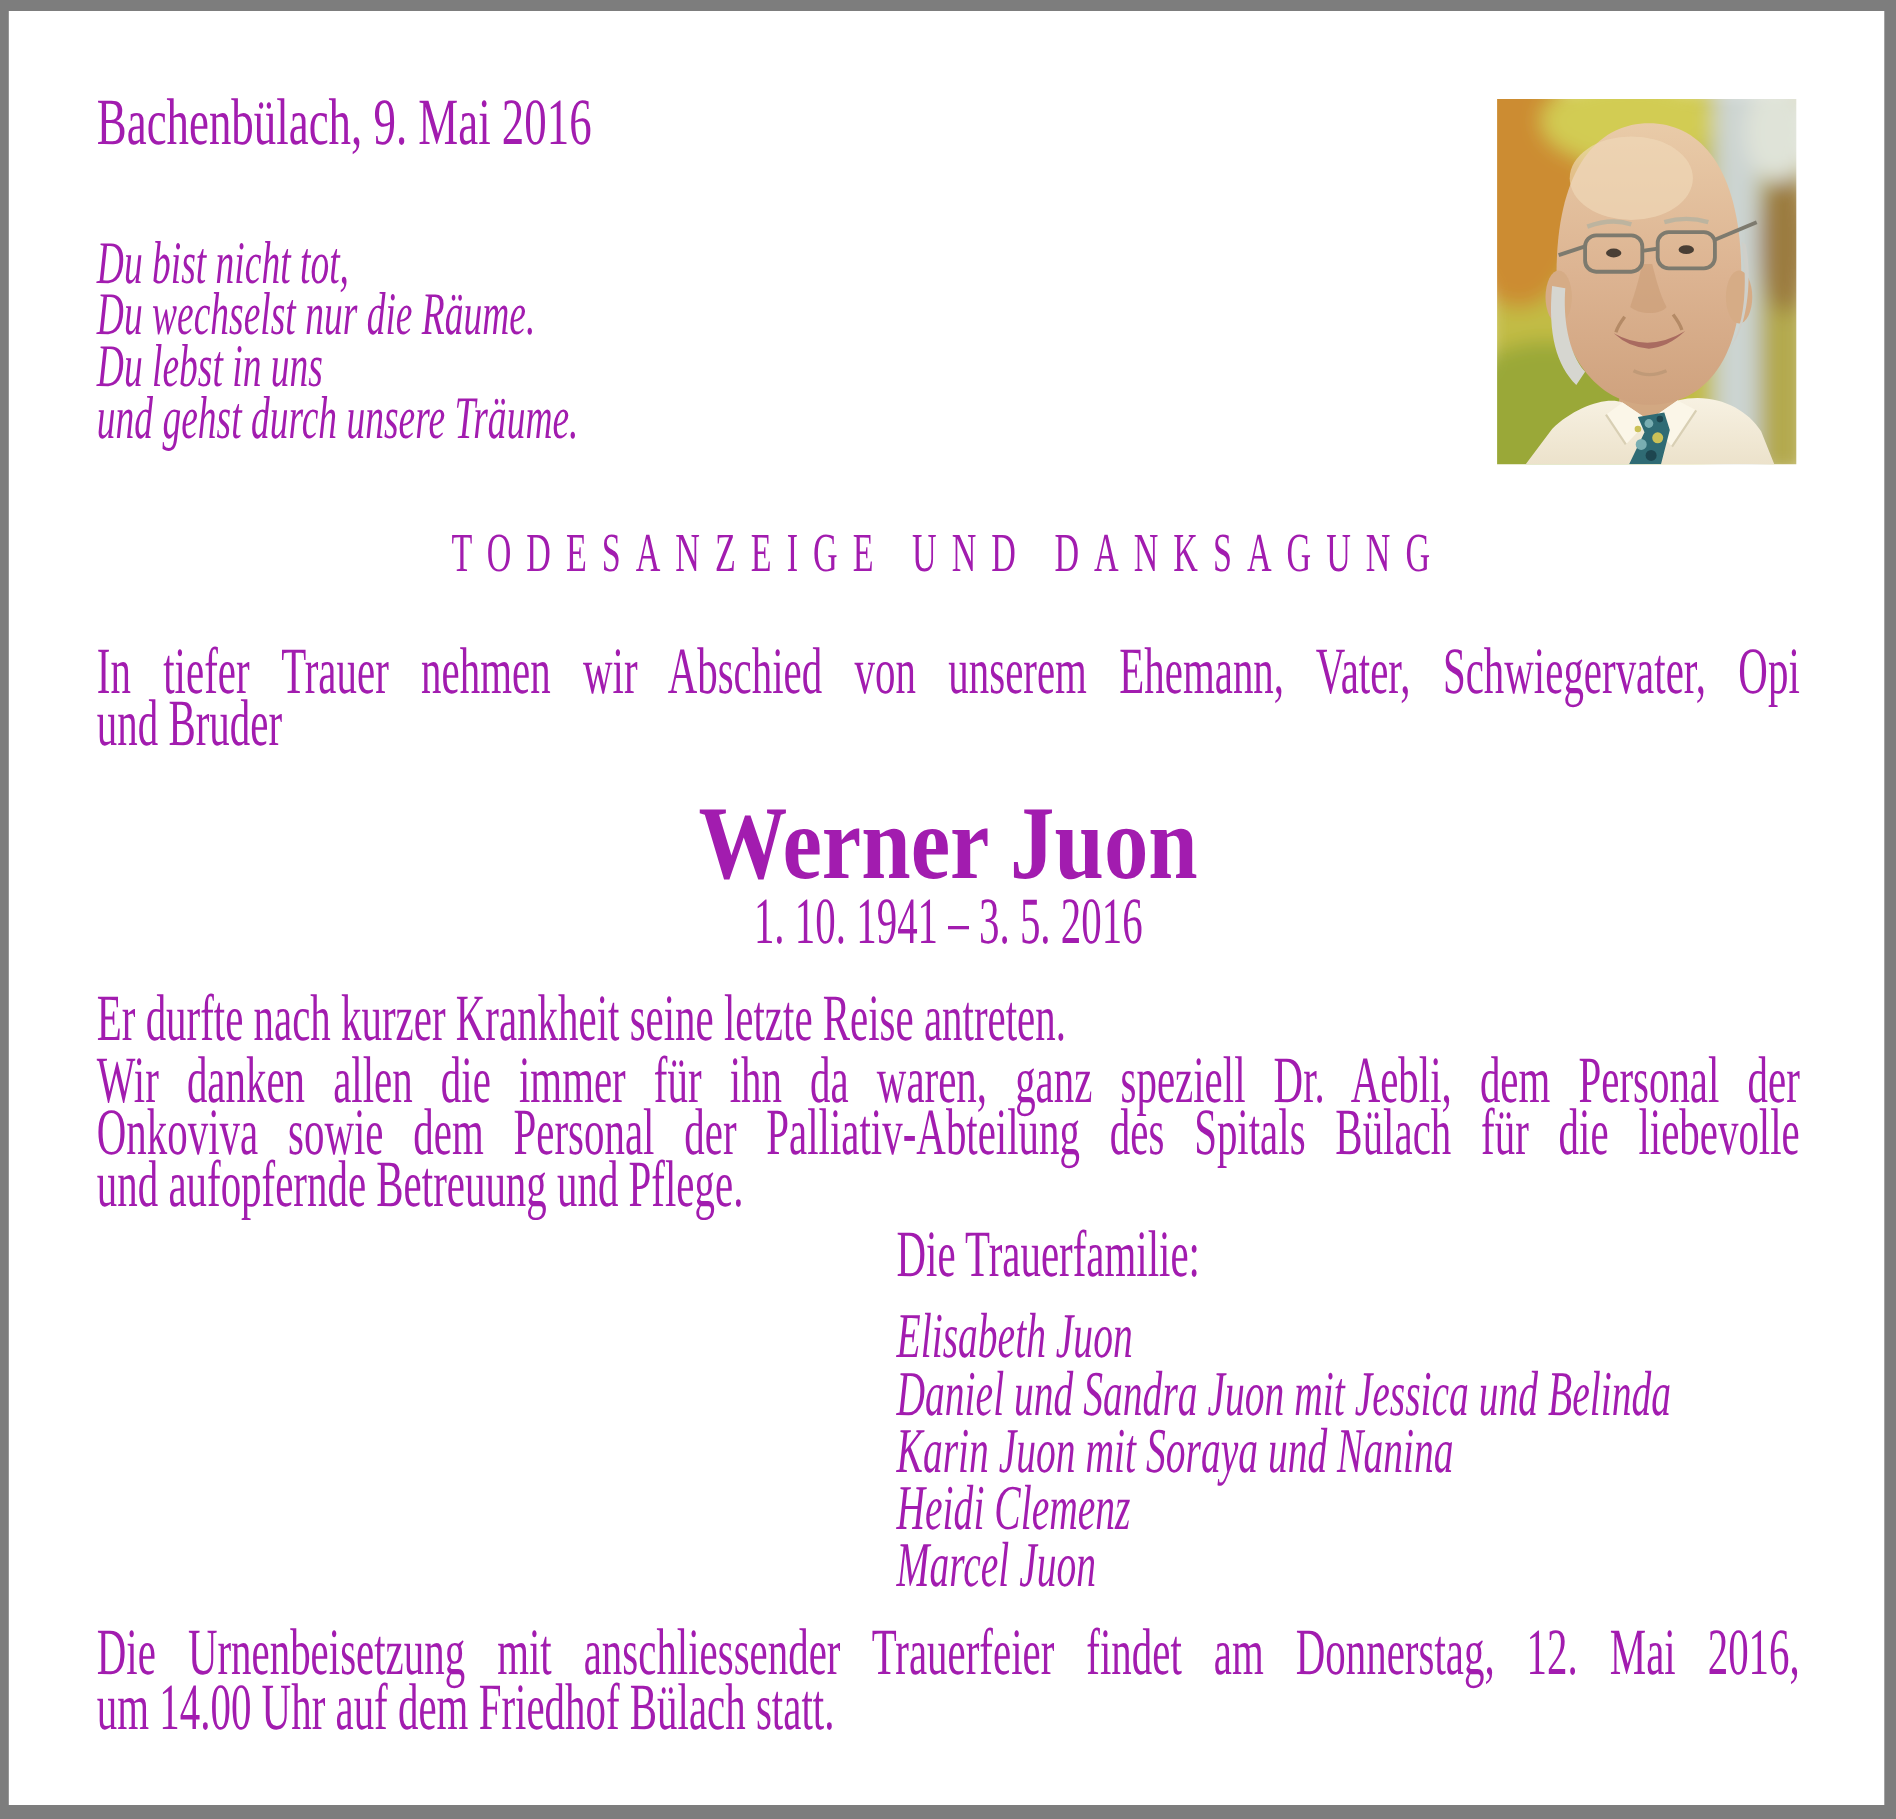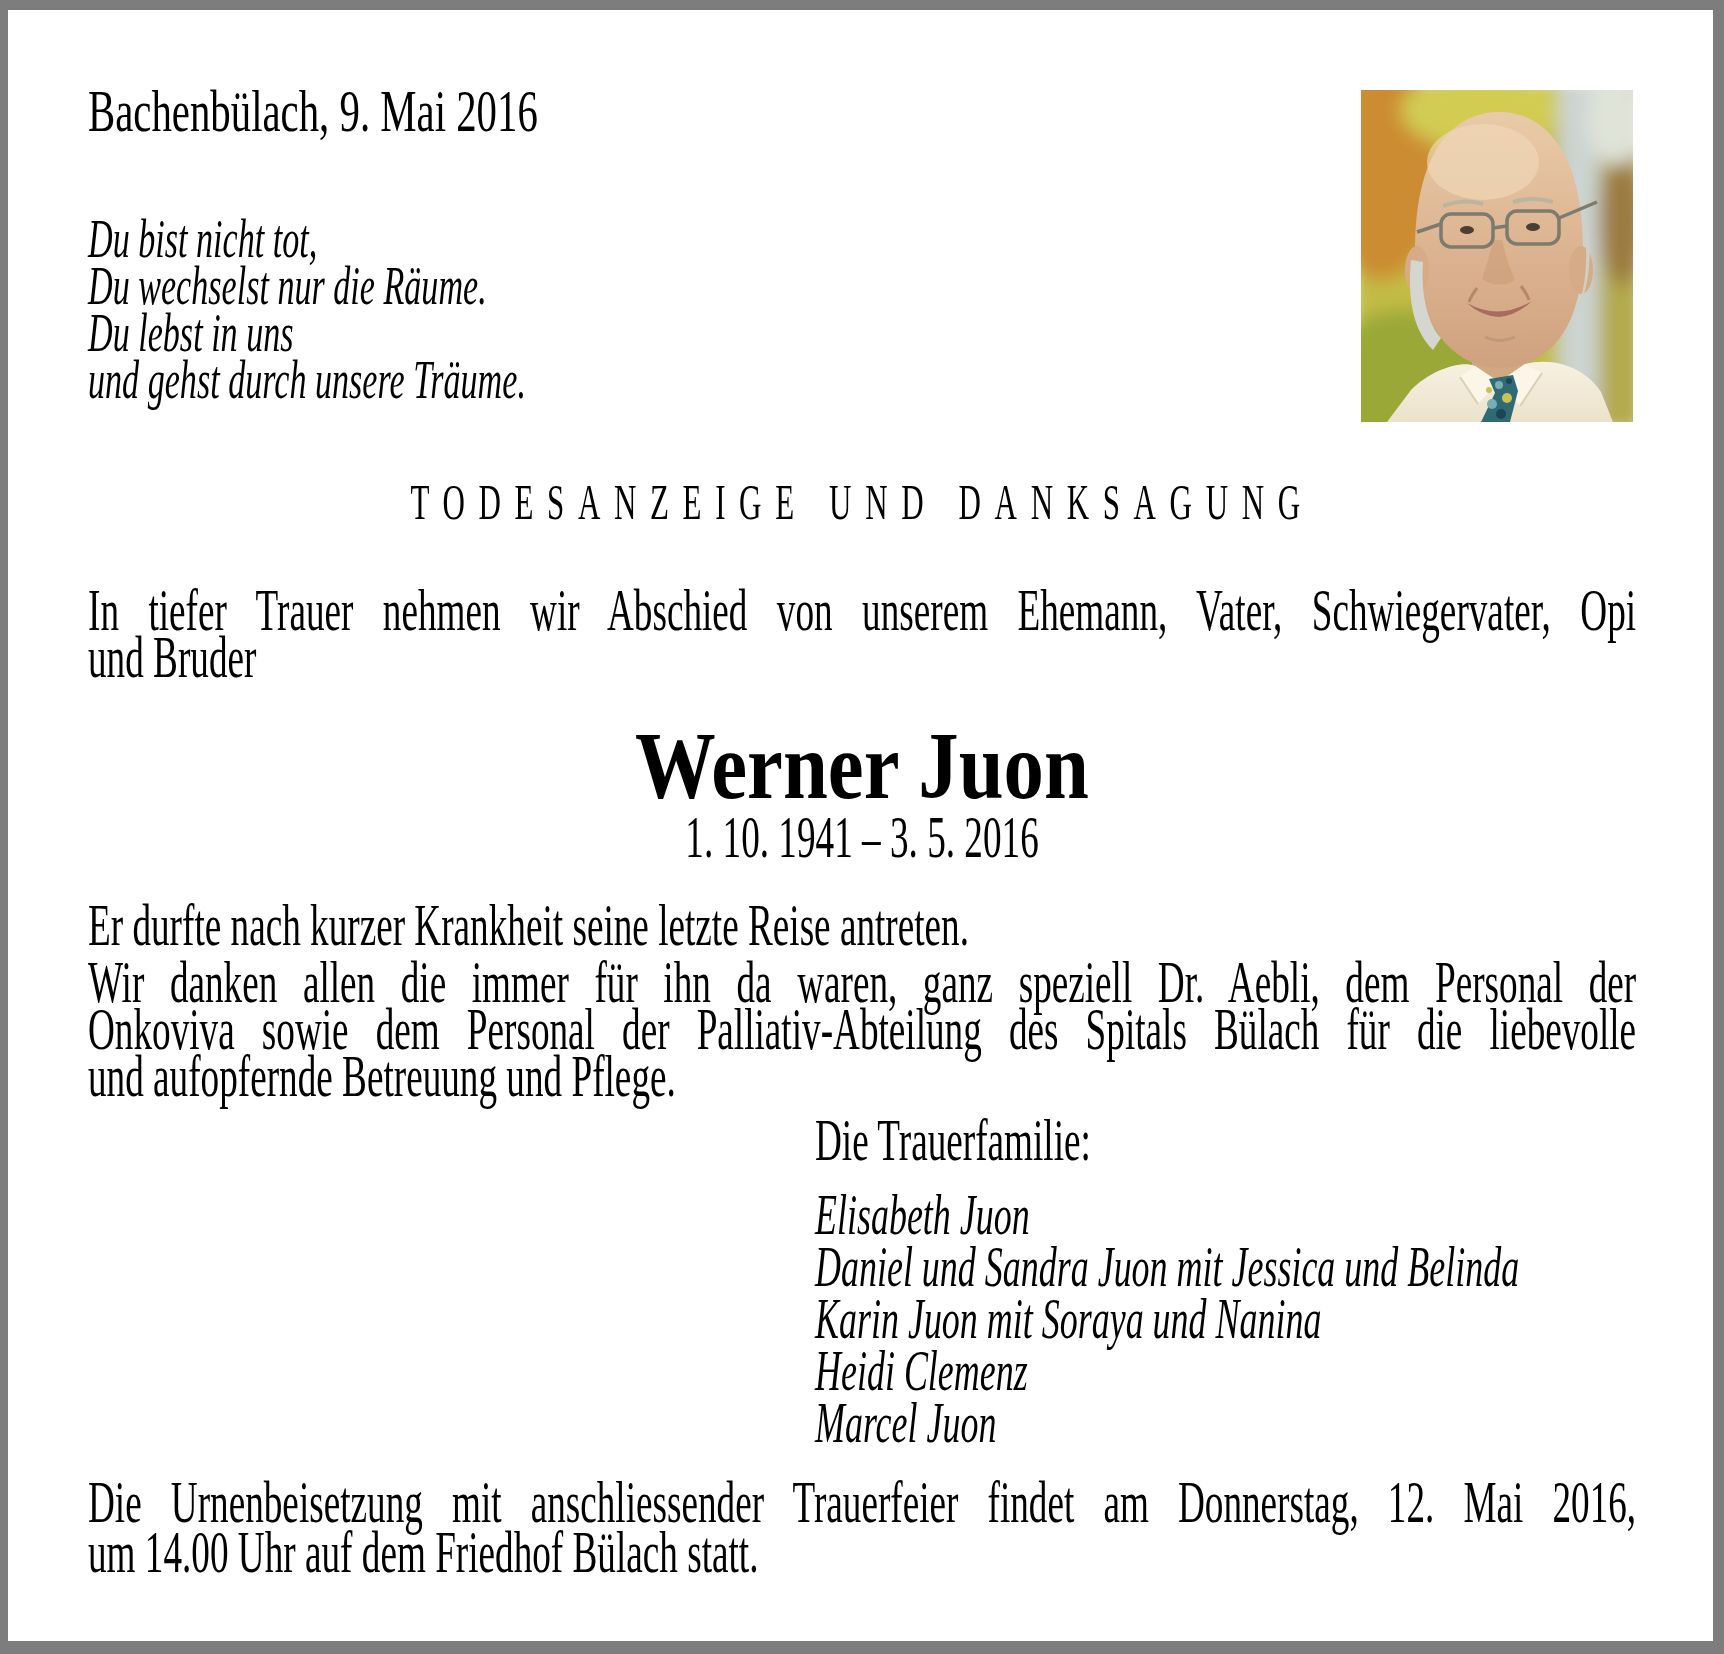--- a/index.html
+++ b/index.html
@@ -3,21 +3,21 @@
 <meta charset="utf-8">
 <style>
   html, body { margin: 0; padding: 0; background: #ffffff; }
   .page {
     position: relative;
     width: 1724px;
     height: 1654px;
     background: #ffffff;
     overflow: hidden;
     font-family: "Liberation Serif", serif;
-    color: #000000;
+    color: #a21caf;
   }
   .frame {
     position: absolute;
     inset: 0;
     border-style: solid;
     border-color: #7d7d7d;
     border-width: 10px 11px 13px 8px;
     pointer-events: none;
     z-index: 10;
   }

